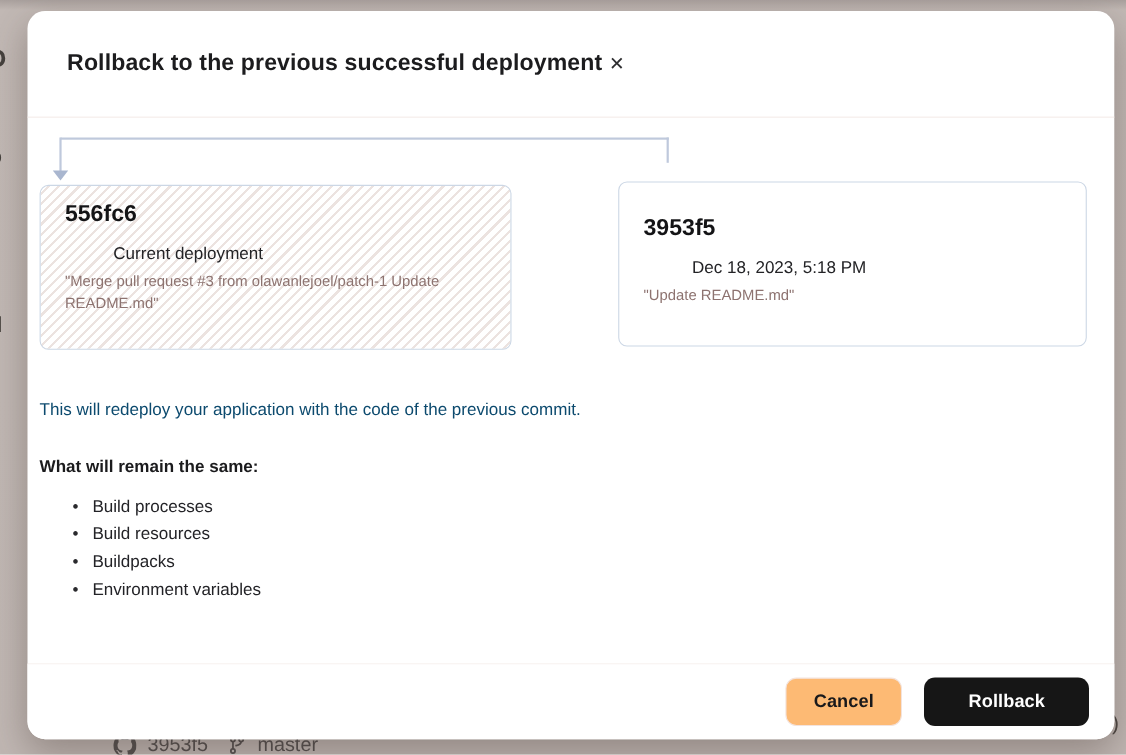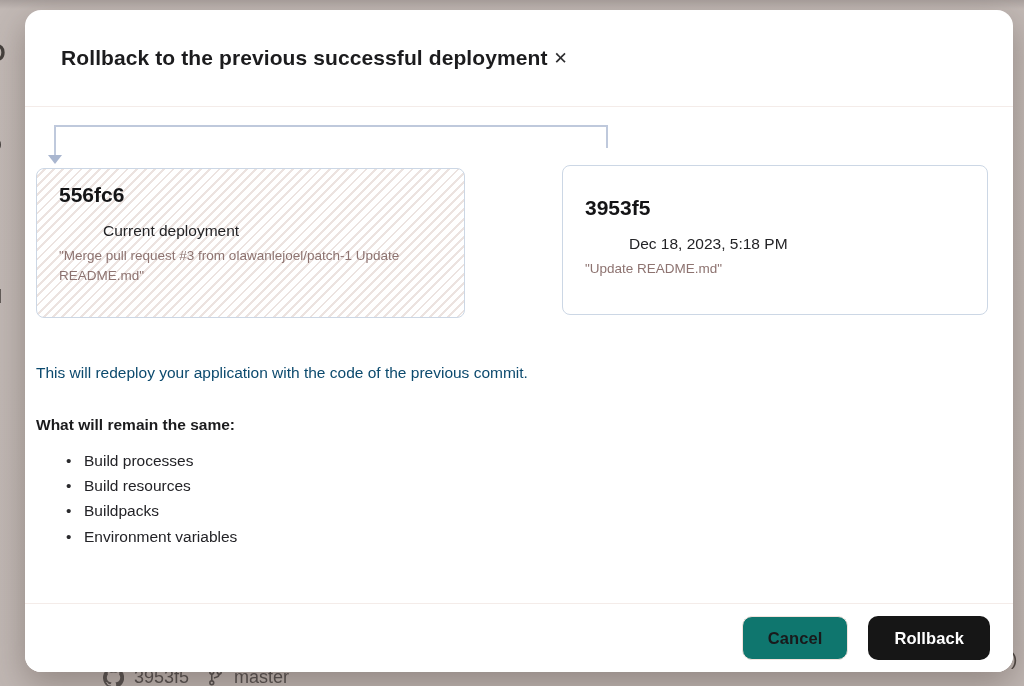--- a/index.html
+++ b/index.html
@@ -95,25 +95,25 @@
     border-top:1px solid #f4ece9; border-radius:0 0 16px 16px;
     display:flex; align-items:center; justify-content:flex-end;
     gap:20px; padding-right:23px; background:#fff;
   }
   .btn {
     height:44px; border-radius:10px; cursor:pointer;
     font-family:"Liberation Sans", sans-serif;
     font-size:16.5px; font-weight:600; letter-spacing:.1px;
   }
   .btn-cancel {
-    background:#0f766e; color:#19191b; border:1px solid #f3e3dd;
+    background:#fdba74; color:#19191b; border:1px solid #f3e3dd;
     padding:0 25px;
   }
   .btn-rollback {
-    background:#161616; color:#ffffff; border:none; padding:0 26px;
+    background:#161616; color:#ffffff; border:none; padding:0 40px;
   }
 </style>
 </head>
 <body>
 
 <span class="bg-frag frag-d1">D</span>
 
 <span class="bg-frag frag-q1">Q</span>
 
 <span class="bg-frag frag-h1">H</span>

